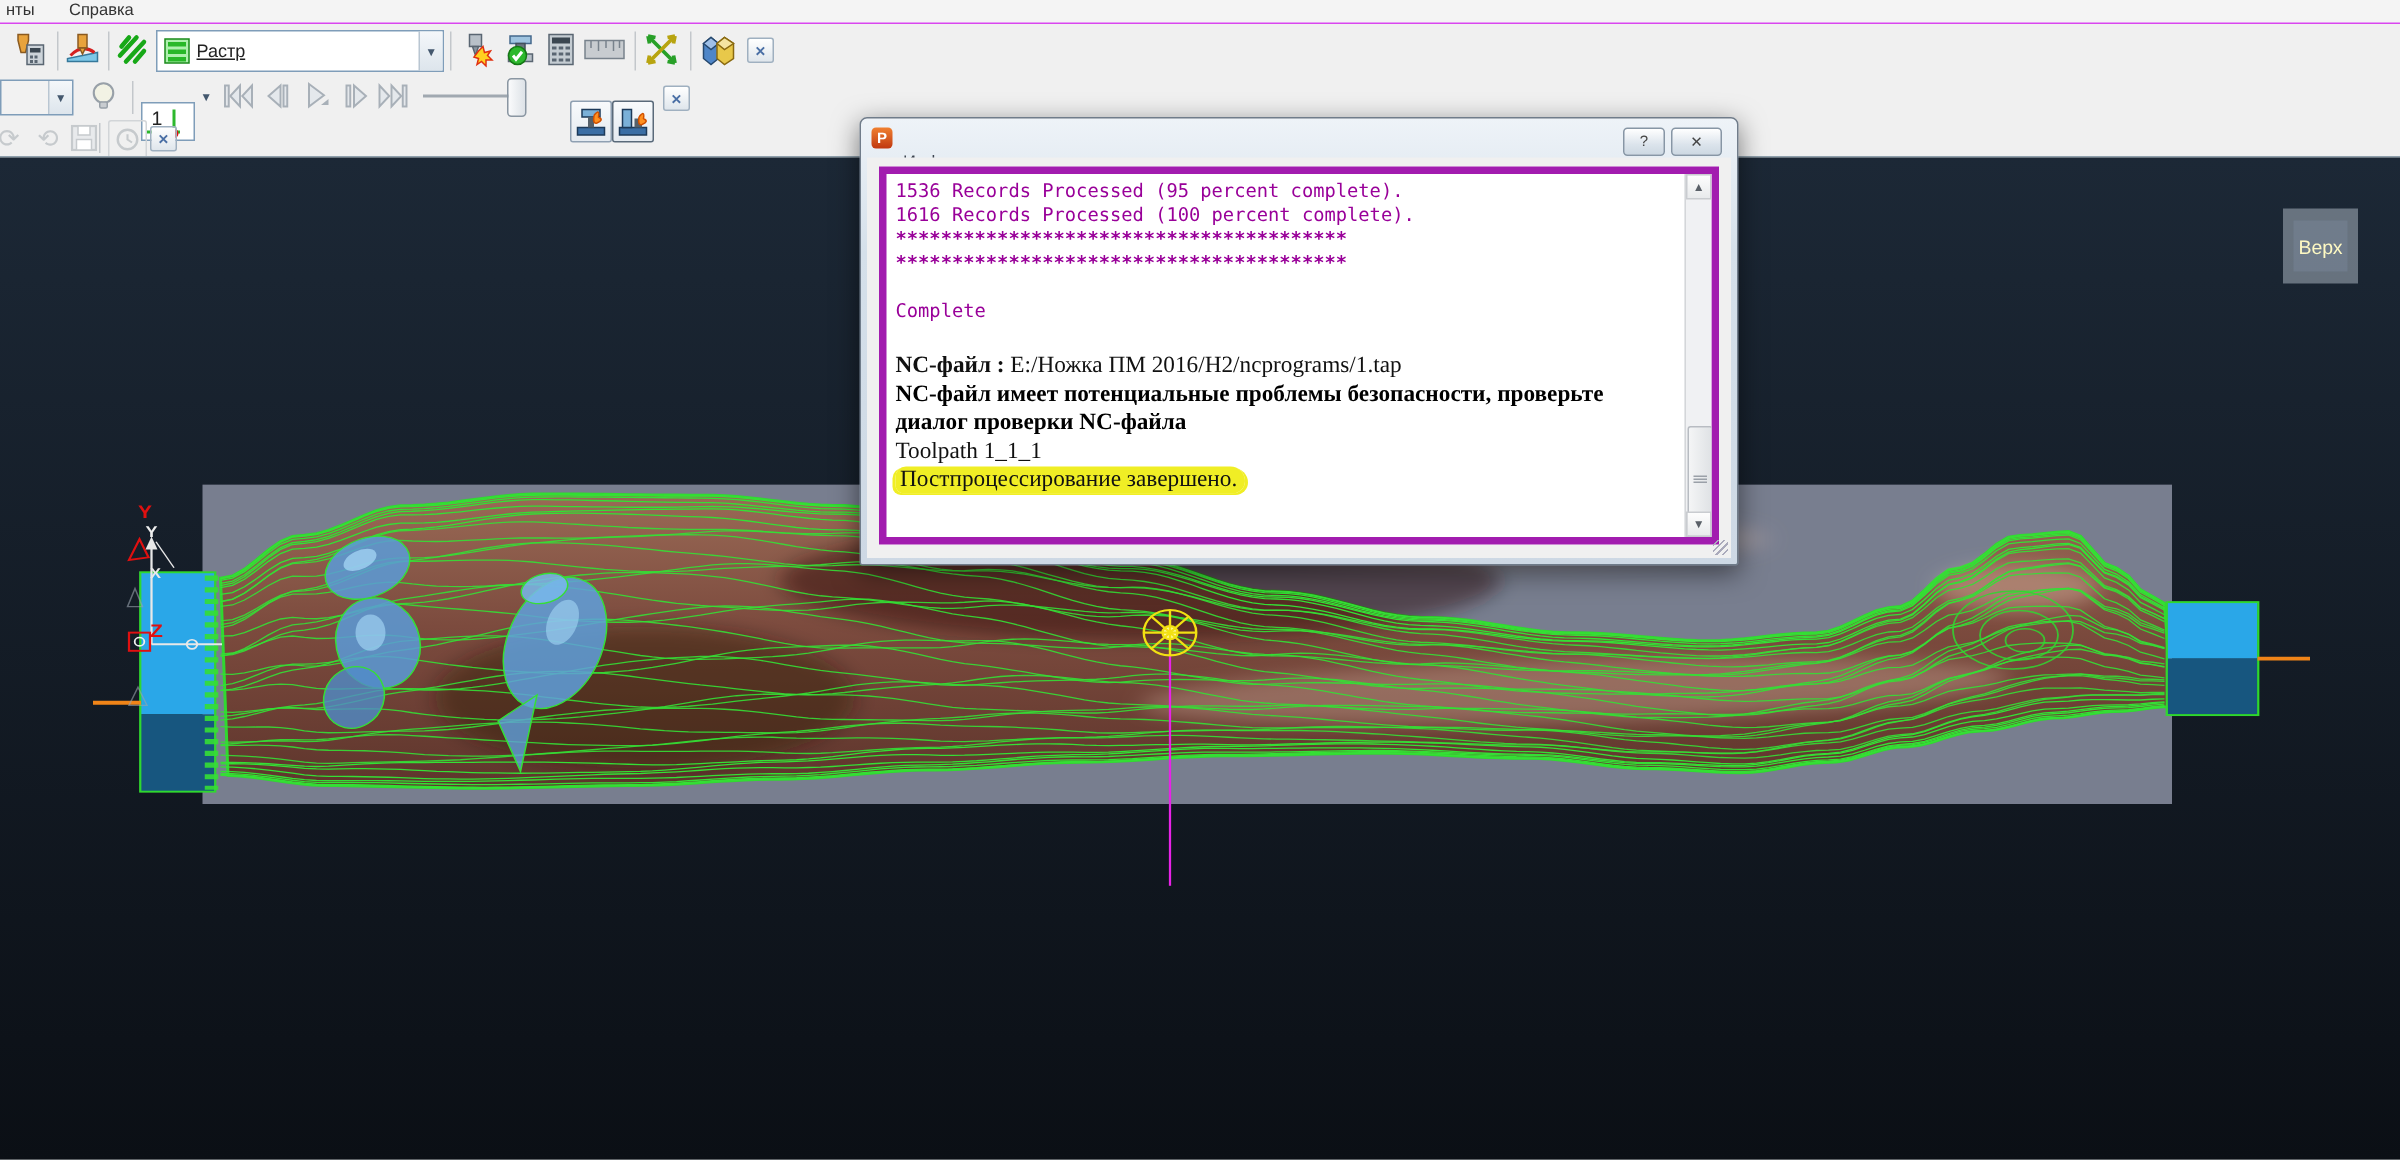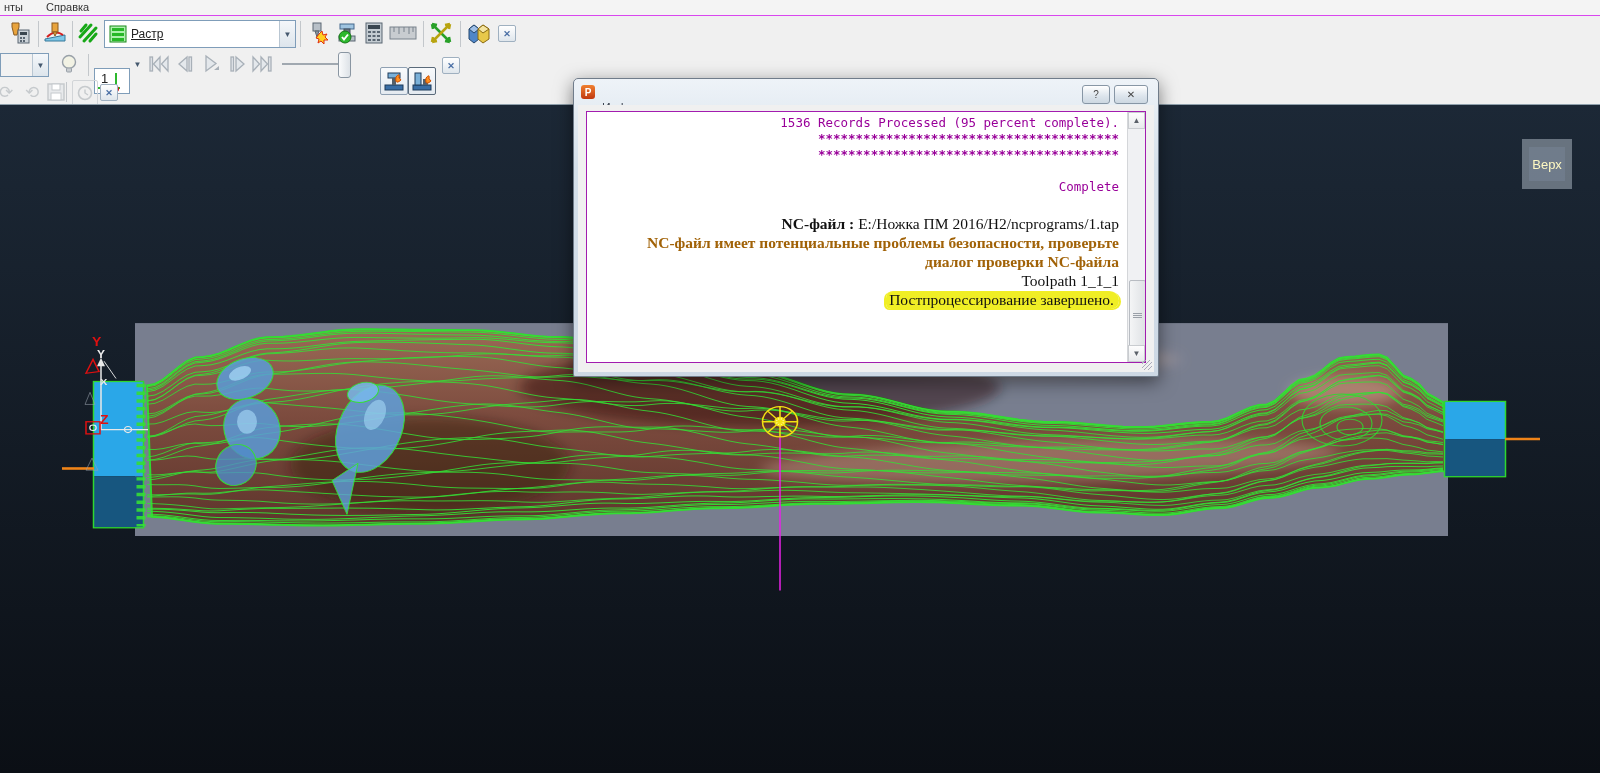--- a/index.html
+++ b/index.html
@@ -43,29 +43,29 @@
   .dlg-title{position:absolute;left:0;top:0;right:0;height:26px;display:flex;align-items:center;}
   .dlg-title .appico{width:14px;height:14px;margin-left:7px;border-radius:3px;
           background:linear-gradient(#f08030,#c03810);color:#fff;font-weight:bold;font-size:10px;
           display:flex;align-items:center;justify-content:center;}
   .dlg-title .ttl{margin-left:7px;font-size:12px;color:#3c4450;margin-top:32px;}
   .capbtn{position:absolute;top:6px;height:17px;border:1px solid #8796a5;border-radius:3px;
           background:linear-gradient(#ffffff,#dce4ec 60%,#cdd8e2);color:#444;font-size:10px;
           display:flex;align-items:center;justify-content:center;}
   .dlg-client{position:absolute;left:4px;right:4px;top:26px;bottom:4px;background:#f0f0f0;}
   .dlg-text{position:absolute;left:8px;right:8px;top:6px;bottom:9px;background:#fff;
-            border:1px solid #a21caf;overflow:hidden;text-align:right;}
+            border:5px solid #a21caf;overflow:hidden;}
   .dlg-lines{position:absolute;left:6px;top:3px;right:26px;}
   .dlgline{white-space:nowrap;}
   .mono{font-family:"DejaVu Sans Mono","Liberation Mono",monospace;font-size:12.5px;line-height:16px;color:#990099;}
   .starline{font-weight:bold;letter-spacing:0;}
   .serif{font-family:"Liberation Serif",serif;font-size:15.5px;line-height:19px;color:#111;}
   .serif b{font-weight:bold;}
   .head{font-weight:bold;text-decoration:underline;font-size:16px;}
-  .warn{font-weight:bold;color:#a16207;}
+  .warn{font-weight:bold;color:#000000;}
   .hl{background:#f0ee25;border-radius:10px 14px 12px 8px;padding:0 5px 1px 3px;
       box-shadow:2px 1px 0 #f0ee25,-2px 1px 0 #f0ee25;}
   .vscroll{position:absolute;right:0;top:0;bottom:0;width:17px;background:#f0f1f3;border-left:1px solid #d4d6d9;}
   .sbtn{position:absolute;left:0;width:17px;height:17px;display:flex;align-items:center;justify-content:center;
         color:#5a6068;font-size:8px;background:linear-gradient(#fdfdfd,#e8eaec);border:1px solid #c9ccd0;box-sizing:border-box;}
   .sthumb{position:absolute;left:1px;width:15px;background:linear-gradient(90deg,#f4f5f6,#dfe2e5);
           border:1px solid #b8bcc2;border-radius:2px;}
   .grip{width:9px;height:1px;background:#9aa0a8;margin:1px auto;}
   .rgrip{position:absolute;right:2px;bottom:2px;width:10px;height:10px;
          background:repeating-linear-gradient(135deg,transparent 0 2px,#aab 2px 3px);}
@@ -444,20 +444,21 @@
     <div class="capbtn" style="right:48px;width:26px;">
       <span>?</span>
     </div>
     <div class="capbtn" style="right:10px;width:32px;">
       <span>✕</span>
     </div>
     <div class="dlg-client">
       <div class="dlg-text">
         <div class="dlg-lines" id="dlgLines">
             <div class="dlgline mono"><span>1536 Records Processed (95 percent complete).</span></div>
+            <div class="dlgline mono"><span>1616 Records Processed (100 percent complete).</span></div>
             <div class="dlgline mono starline"><span>****************************************</span></div>
             <div class="dlgline mono starline"><span>****************************************</span></div>
             <div class="dlgline mono"><span>&nbsp;</span></div>
             <div class="dlgline mono"><span>Complete</span></div>
             <div class="dlgline serif"><span>&nbsp;</span></div>
             <div class="dlgline serif"><b>NC-файл :</b><span> E:/Ножка ПМ 2016/H2/ncprograms/1.tap</span></div>
             <div class="dlgline serif warn"><span>NC-файл имеет потенциальные проблемы безопасности, проверьте</span></div>
             <div class="dlgline serif warn"><span>диалог проверки NC-файла</span></div>
             <div class="dlgline serif"><span>Toolpath 1_1_1</span></div>
             <div class="dlgline serif"><span class="hl">Постпроцессирование завершено.</span></div>

